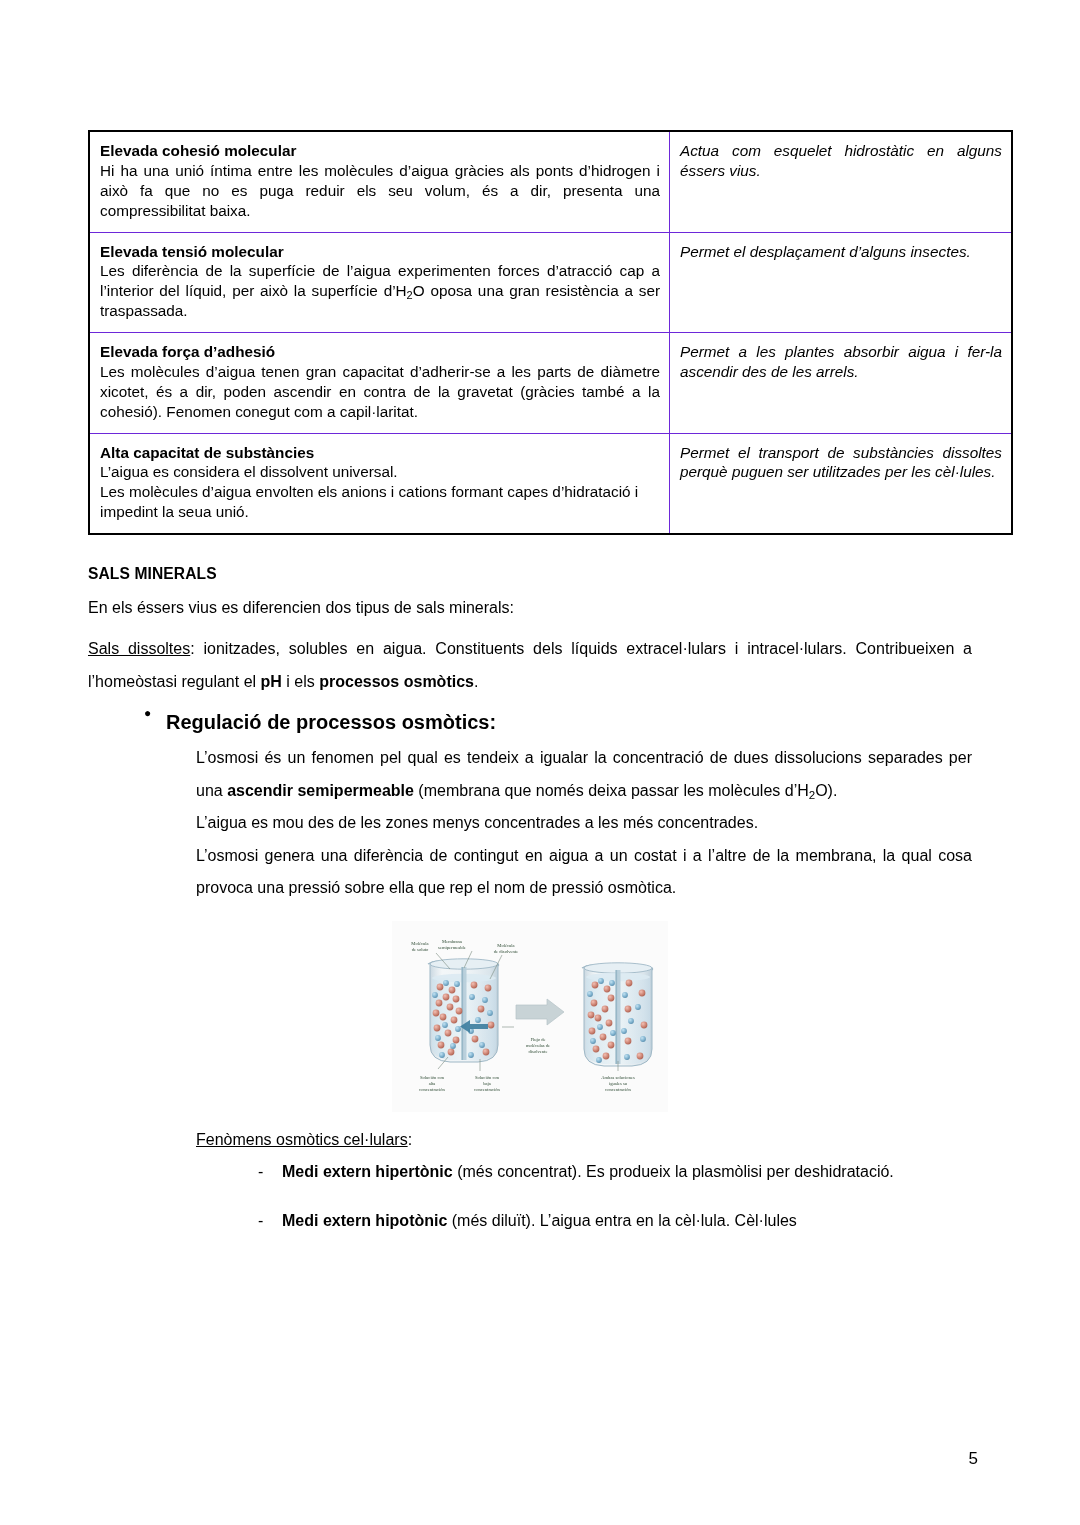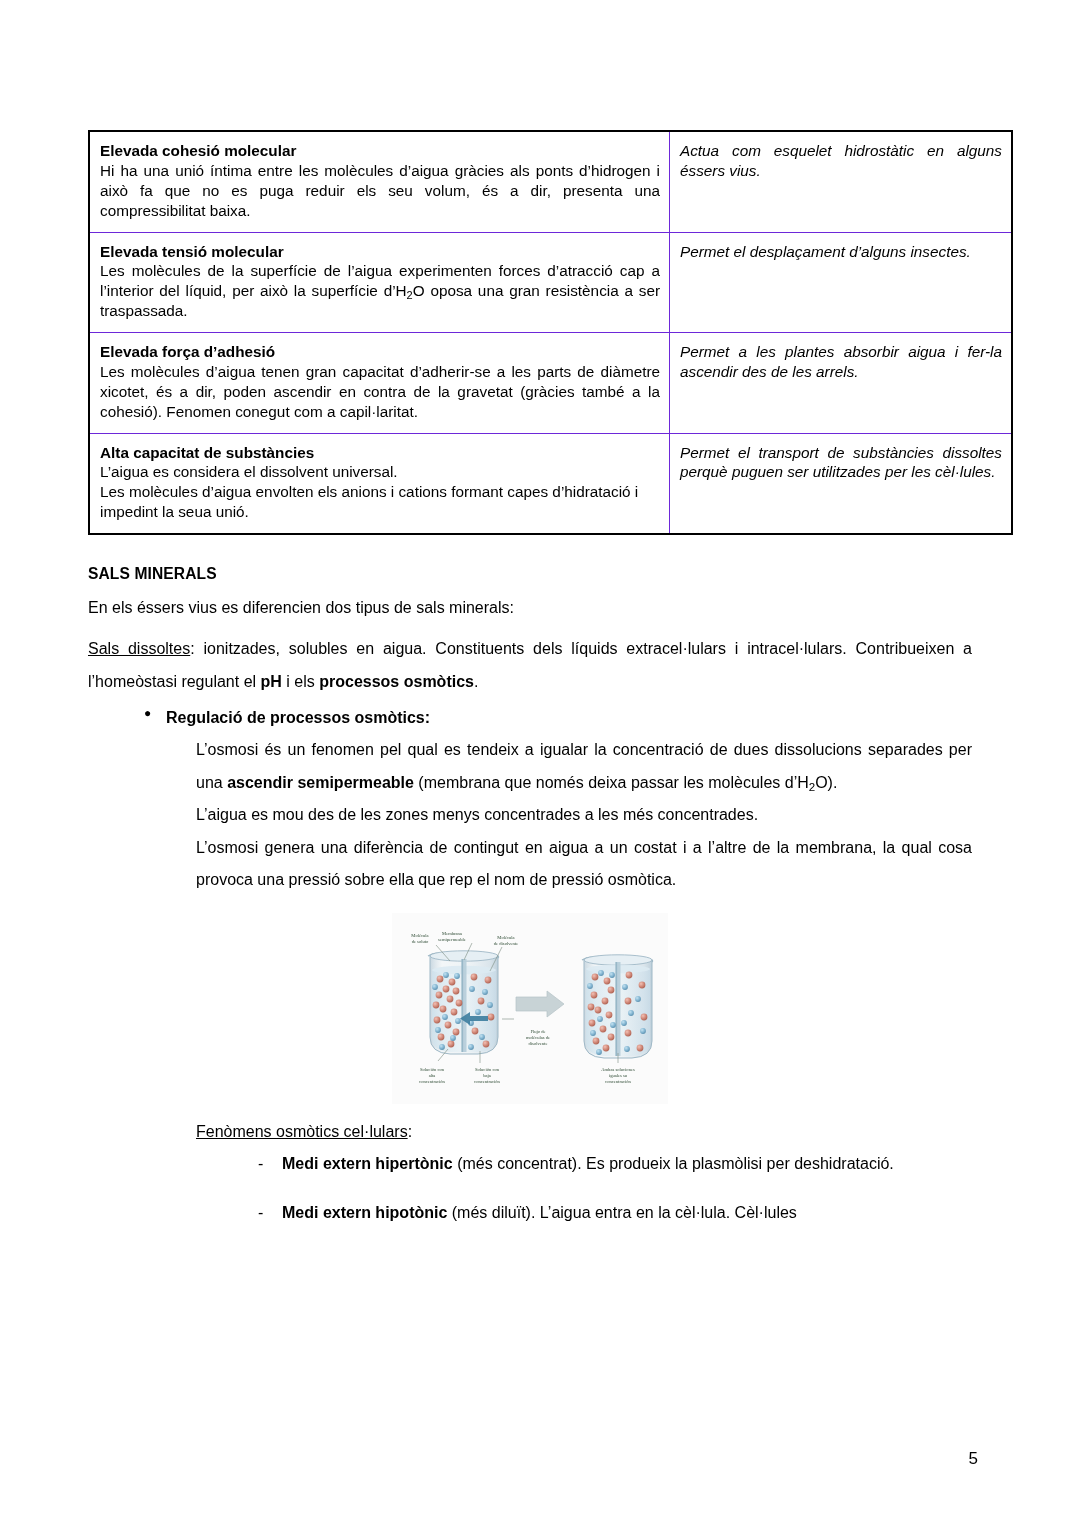--- a/index.html
+++ b/index.html
@@ -76,21 +76,21 @@
   .b { font-weight: bold; }
 
   
   ul.b1 {
     margin: 4px 0 0 0;
     padding: 0 0 0 78px;
     list-style: none;
   }
   ul.b1 > li {
     position: relative;
-    font-size: 16.0px;
+    font-size: 20px;
     font-weight: bold;
     line-height: 2.0;
   }
   ul.b1 > li::before {
     content: "\25CF";
     position: absolute;
     left: -22px;
     top: -1px;
     font-size: 12px;
   }
@@ -150,21 +150,21 @@
             <span class="row-body">Hi ha una unió íntima entre les molècules d’aigua gràcies als ponts d’hidrogen i això fa que no es puga reduir els seu volum, és a dir, presenta una compressibilitat baixa.</span>
           </td>
           <td class="right">
             <span>Actua com esquelet hidrostàtic en alguns éssers vius.</span>
           </td>
         </tr>
 
         <tr>
           <td class="left">
             <span class="row-title">Elevada tensió molecular</span>
-            <span class="row-body"><span>Les molècules de la superfície de l’aigua experimenten forces d’atracció cap a l’interior del líquid, per això  la  superfície  d’H</span><sub>2</sub><span>O oposa una gran resistència a ser traspassada.</span></span>
+            <span class="row-body"><span>Les diferència de la superfície de l’aigua experimenten forces d’atracció cap a l’interior del líquid, per això  la  superfície  d’H</span><sub>2</sub><span>O oposa una gran resistència a ser traspassada.</span></span>
           </td>
           <td class="right">
             <span>Permet el desplaçament d’alguns insectes.</span>
           </td>
         </tr>
 
         <tr>
           <td class="left">
             <span class="row-title">Elevada força d’adhesió</span>
             <span class="row-body">Les molècules d’aigua tenen gran capacitat d’adherir-se a les parts de diàmetre xicotet, és a dir, poden ascendir en contra de la gravetat (gràcies també a la cohesió). Fenomen conegut com a capil·laritat.</span>

